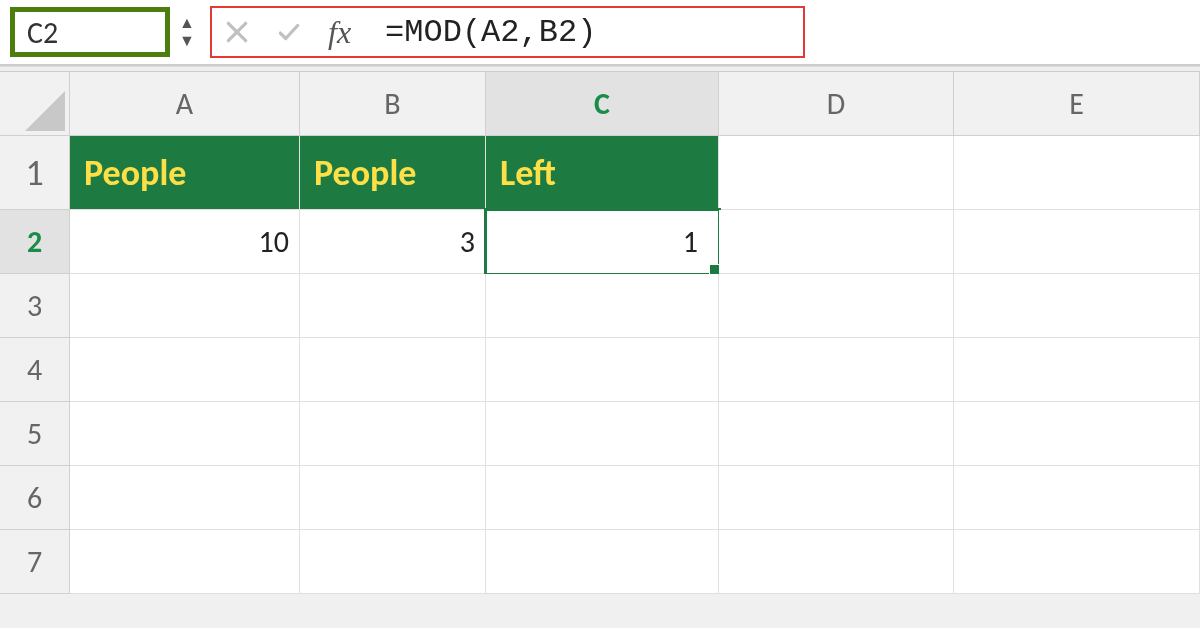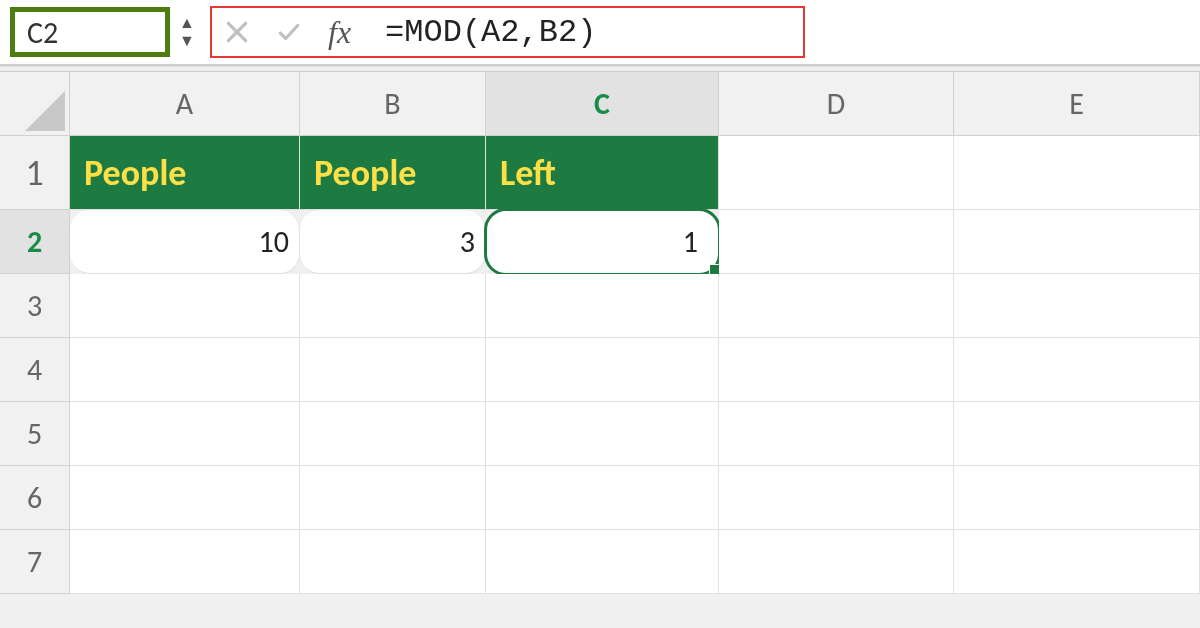--- a/index.html
+++ b/index.html
@@ -94,21 +94,21 @@
     display: flex;
     align-items: center;
     font-size: 30px;
     color: #222;
     height: 64px;
     padding: 0 10px;
     position: relative;
   }
   .row1 { height: 74px; font-size: 36px; }
   .header-cell { background: #1d7a40; color: #fde047; font-weight: 700; padding: 0 14px; }
-  .num { justify-content: flex-end; border-radius: 20px; }
+  .num { justify-content: flex-end; }
   .sel {
     outline: 3px solid #1d7a40;
     outline-offset: -1px;
     padding-right: 20px;
     background: #fff;
   }
   .sel::after {
     content: "";
     position: absolute;
     right: -5px; bottom: -5px;

